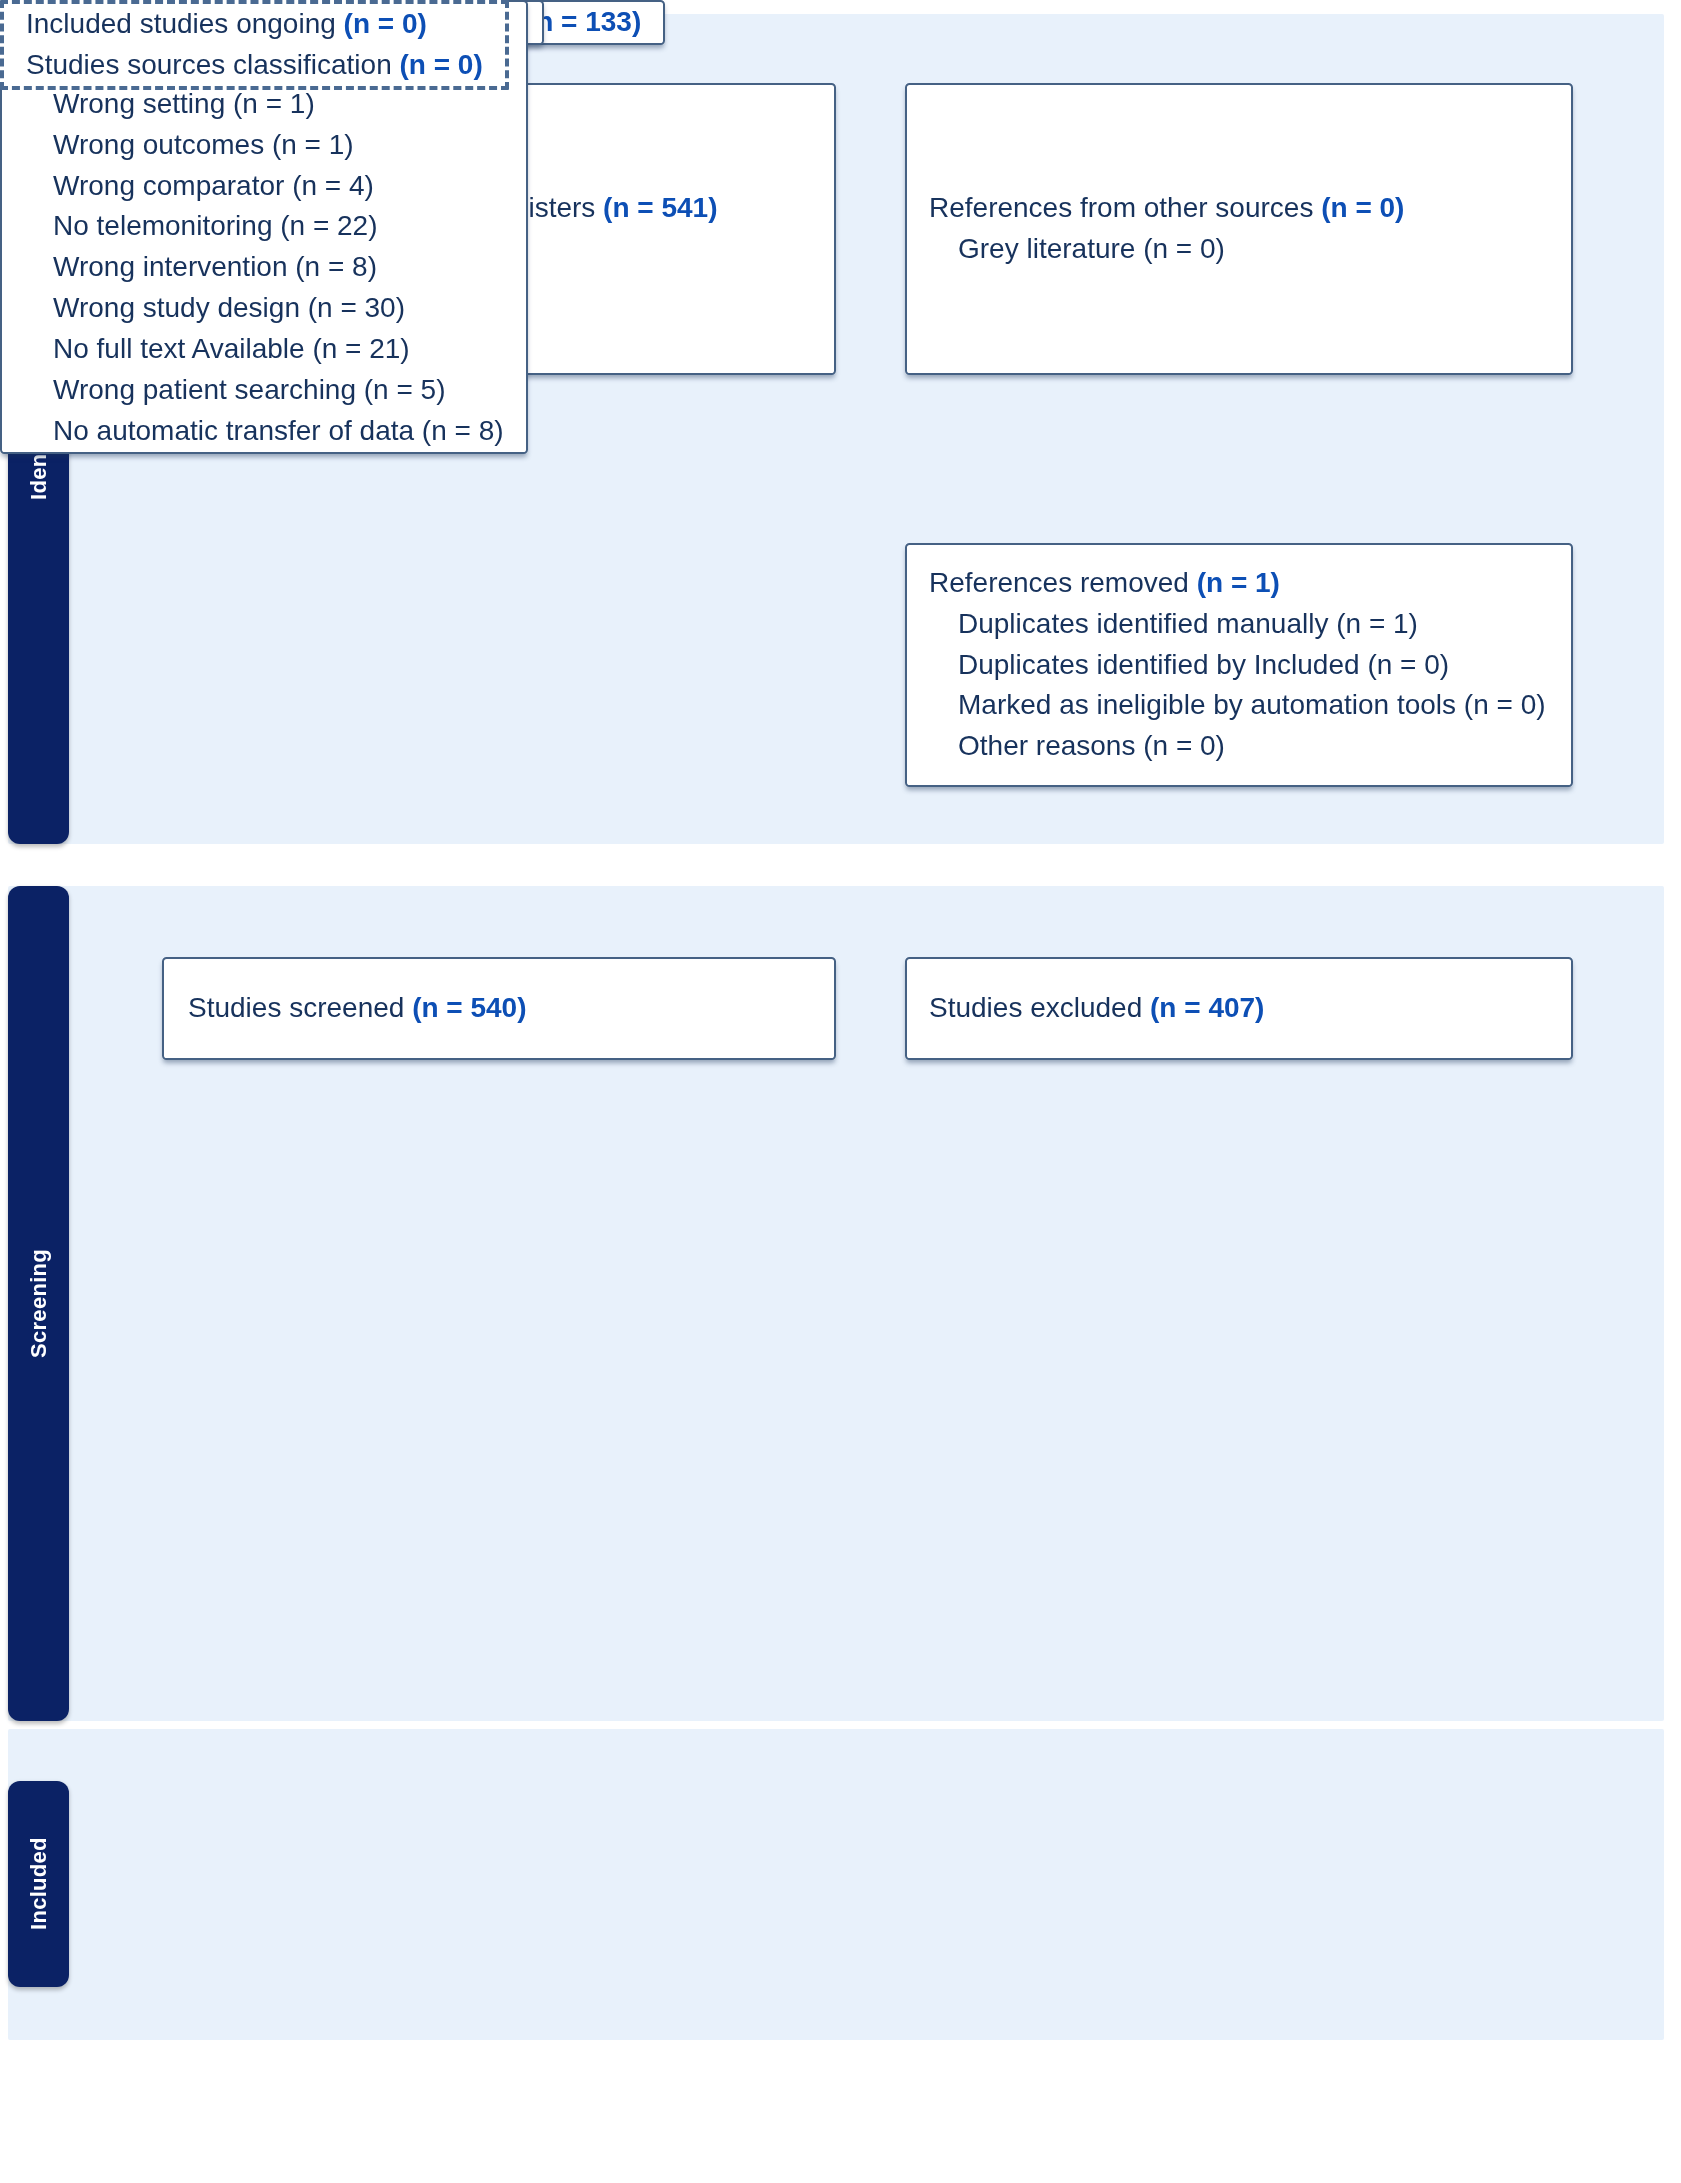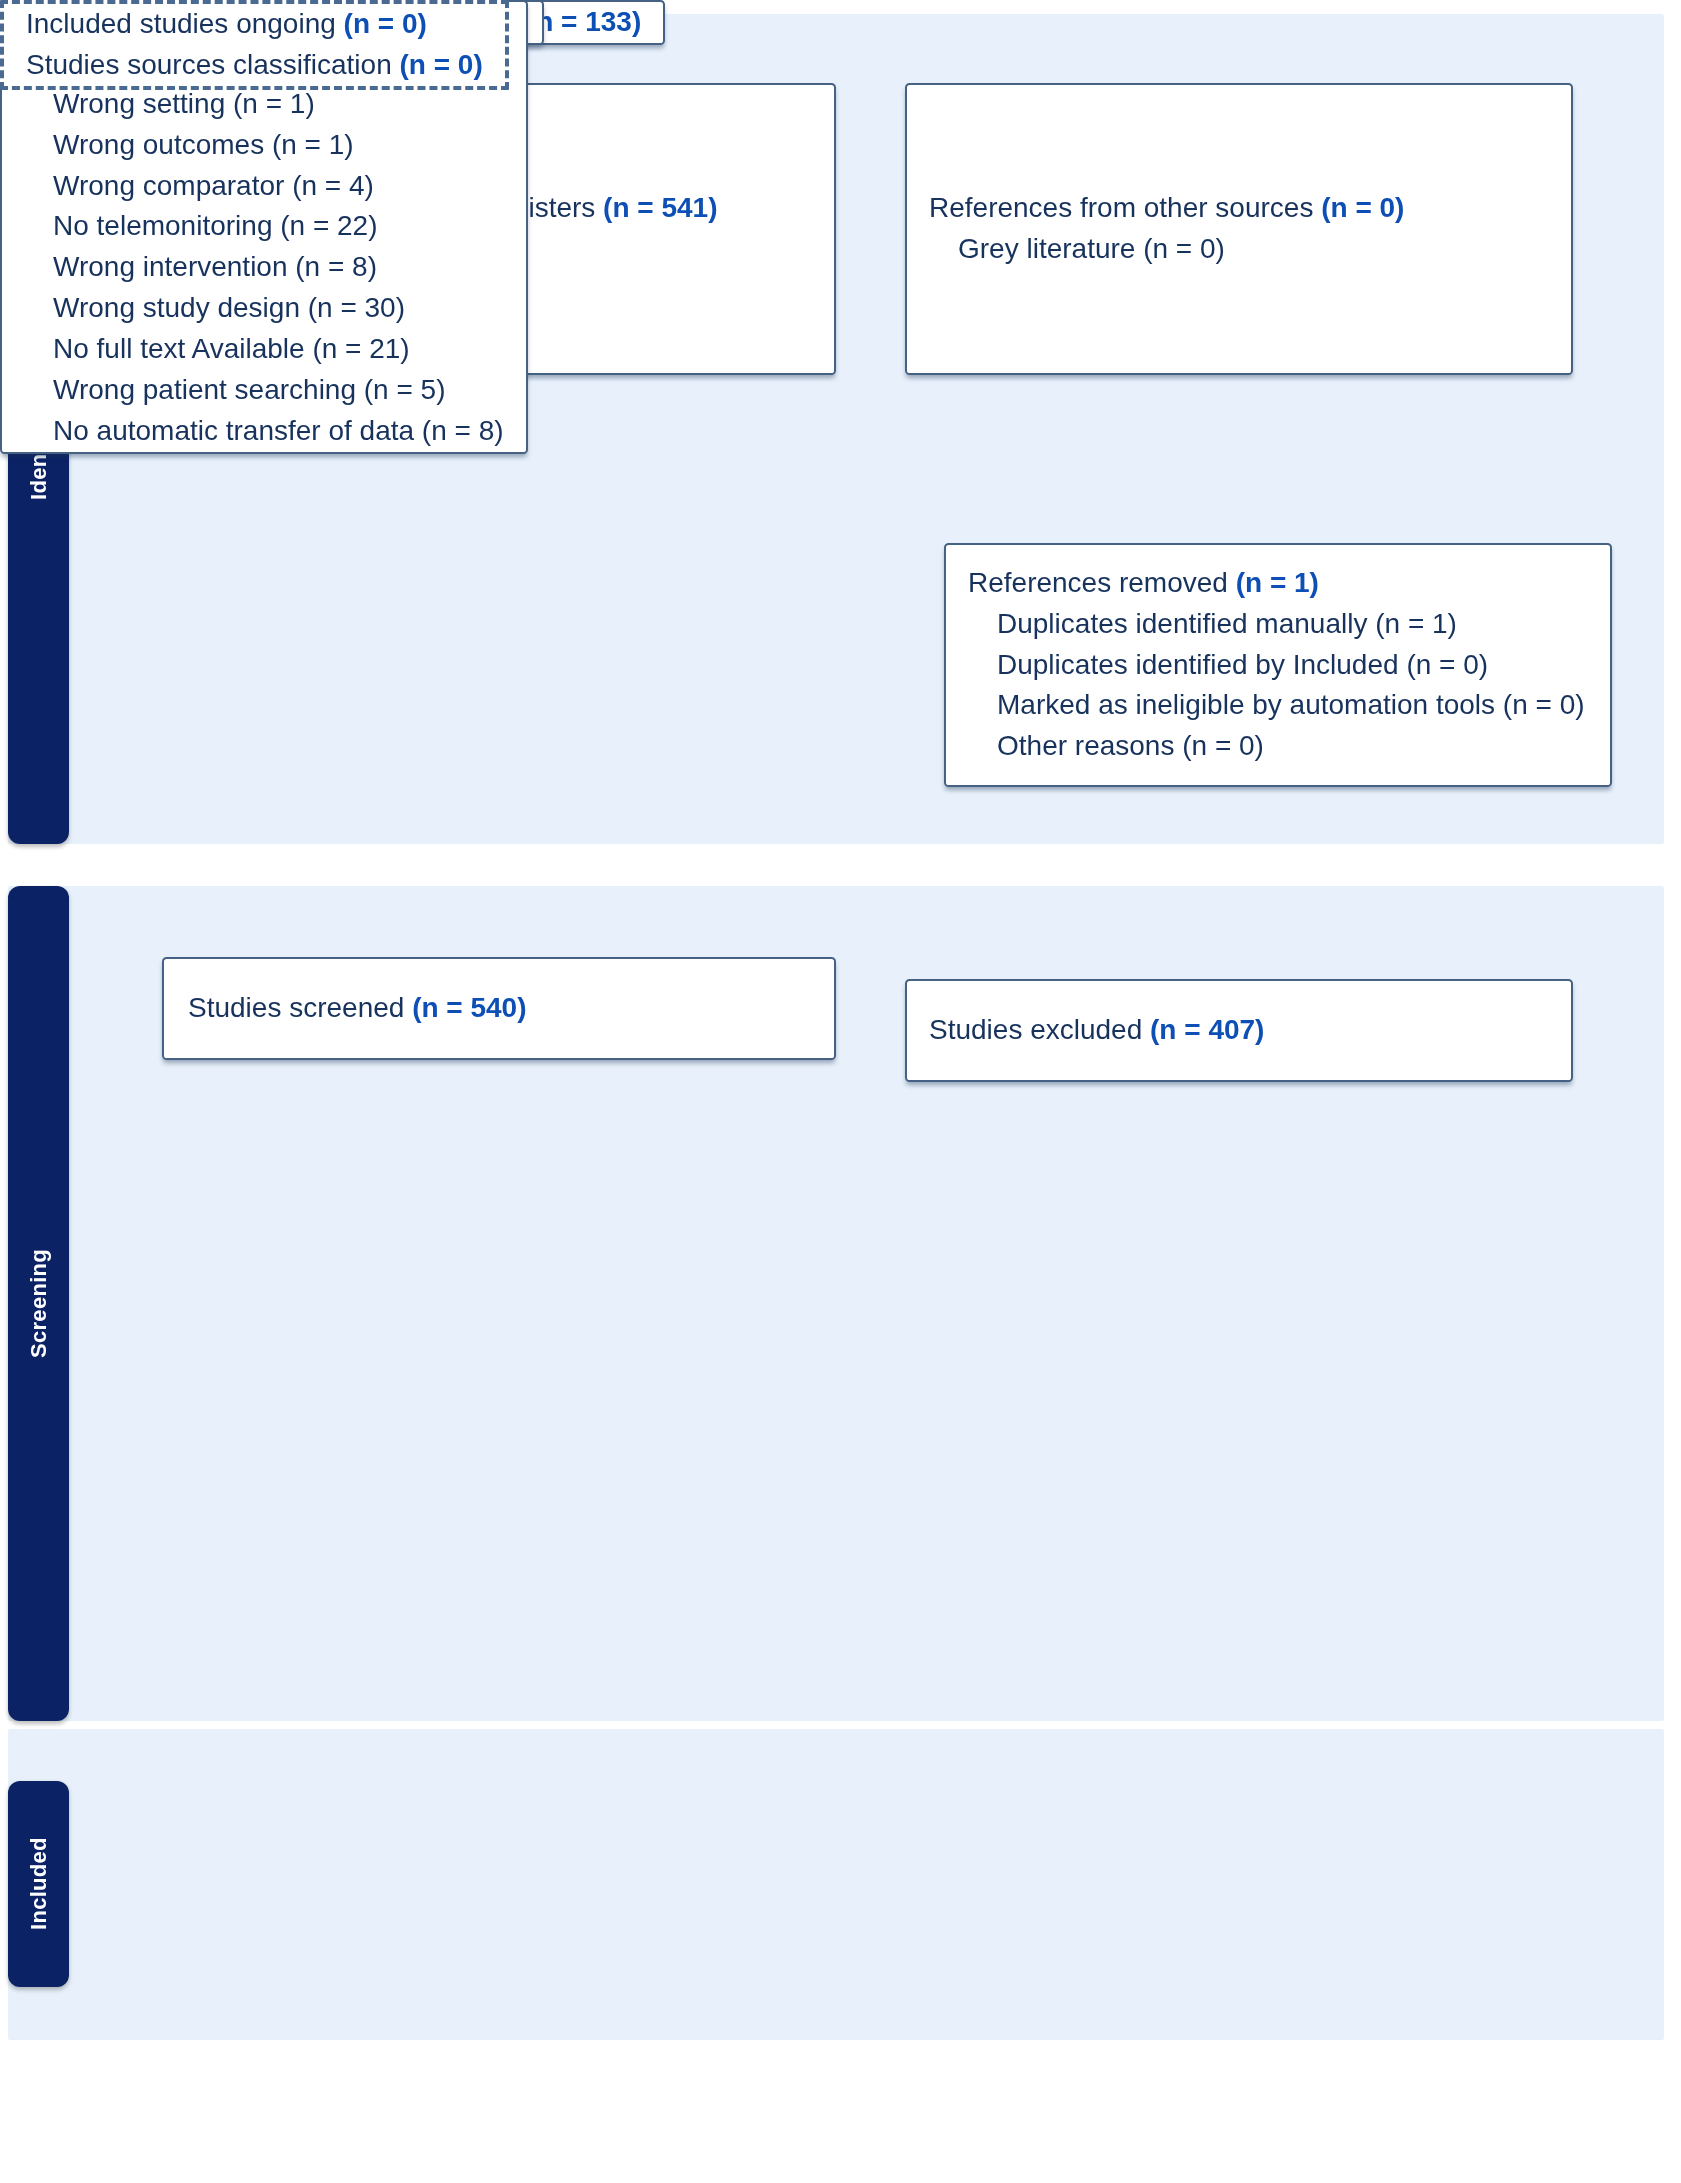--- a/index.html
+++ b/index.html
@@ -84,24 +84,24 @@
   .ln.sub { padding-left: 29px; }
   .n {
     color: #0d4fb5;
     font-weight: bold;
   }
   .n.plain { color: #17325c; font-weight: normal; }
 
   
   #box-db        { left: 162px;  top: 83px;  width: 674px; height: 292px; }
   #box-other     { left: 905px; top: 83px;  width: 668px; height: 292px; }
-  #box-removed   { left: 905px; top: 543px; width: 668px; height: 244px; margin-left: 39px; }
+  #box-removed   { left: 905px; top: 543px; width: 668px; height: 244px; }
 
   #box-screened  { left: 162px;  top: 957px; width: 674px; height: 103px; padding-left: 24px; }
-  #box-excl1     { left: 905px; top: 957px; width: 668px; height: 103px; margin-top: 22px; }
+  #box-excl1     { left: 905px; top: 957px; width: 668px; height: 103px; }
   #box-sought    { left: 162px;  top": 0;     }
   #box-sought    { left: 162px;  top: 1119px; width: 674px; height: 103px; }
   #box-notretr   { left: 905px; top: 1119px; width: 668px; height: 103px; }
   #box-assessed  { left: 162px;  top: 1280px; width: 674px; height: 103px; }
   #box-excl2     { left: 905px; top: 1280px; width: 668px; height: 490px; justify-content: flex-start; padding-top: 31px; }
 
   #box-included  { left: 162px;  top: 1808px; width: 674px; height: 103px; }
   #box-ongoing   { left: 974px; top: 2018px; width: 685px; height: 135px; }
 
   /* ---------- connectors ---------- */

